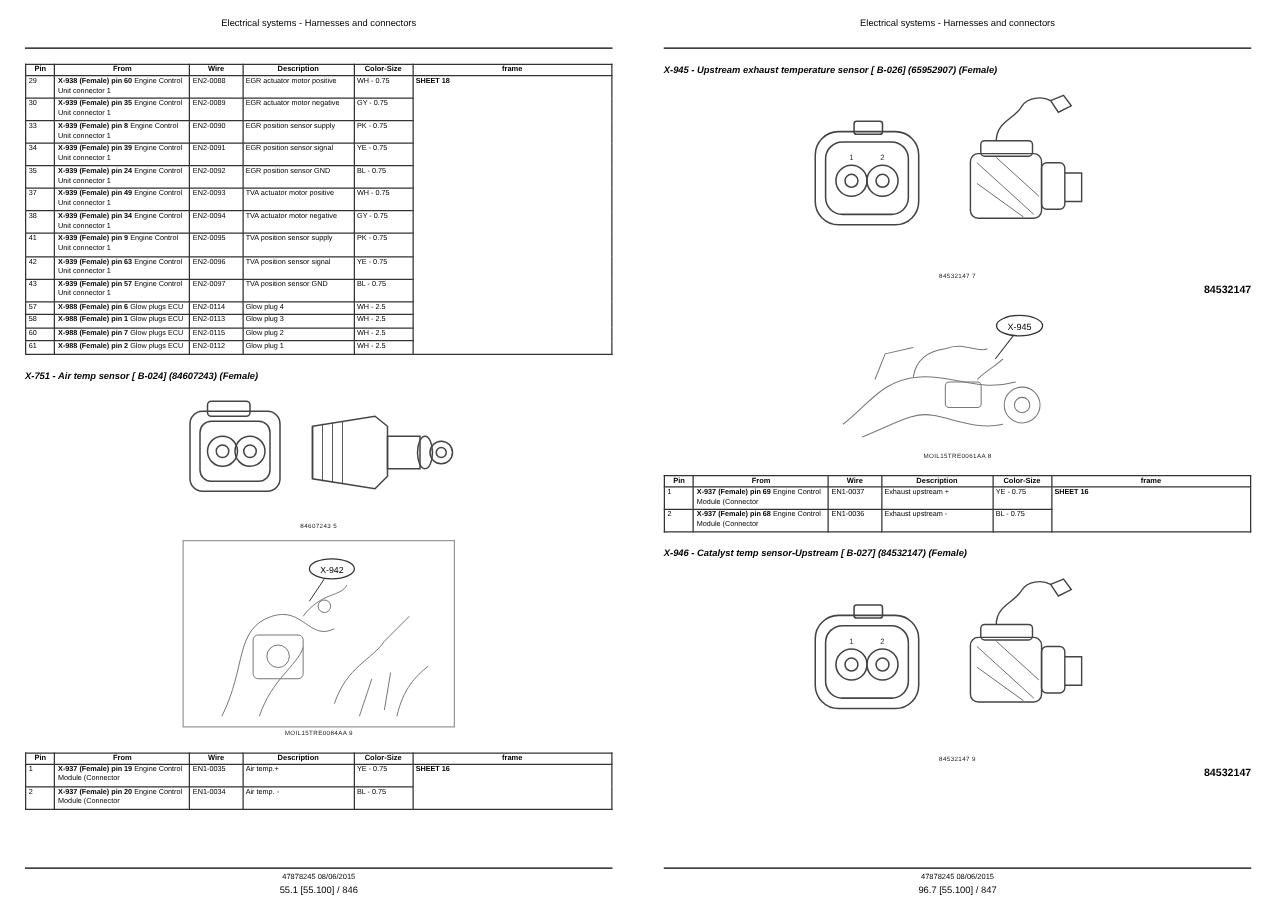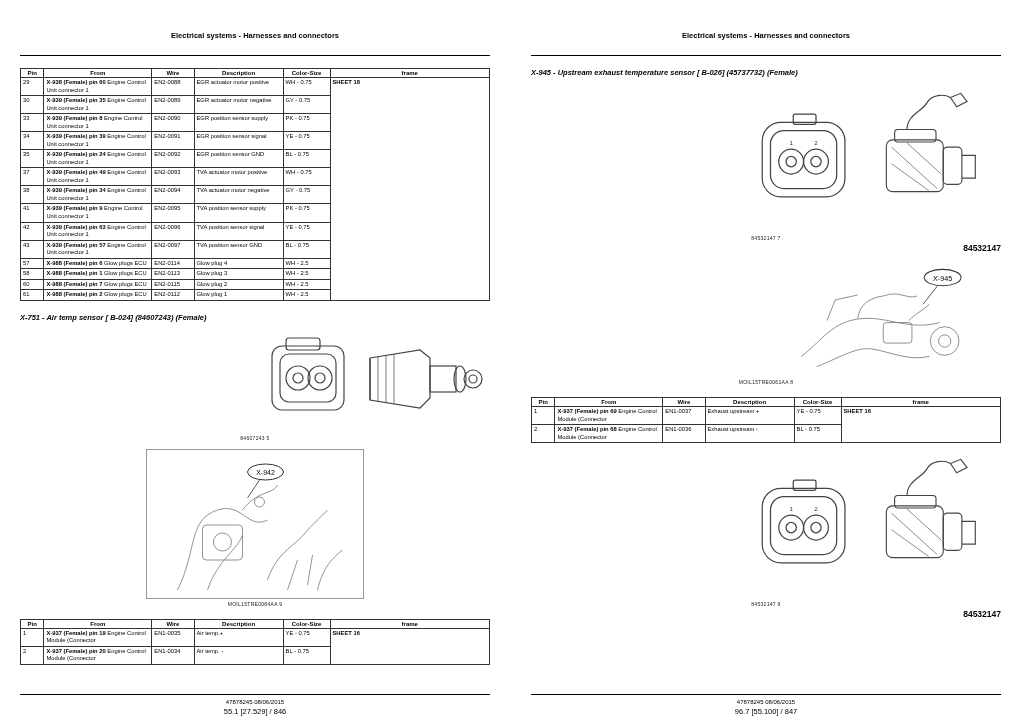--- a/index.html
+++ b/index.html
@@ -9,36 +9,36 @@
     font-family:"Liberation Sans", sans-serif;
     color:#000;
     position:relative;
     overflow:hidden;
   }
   .page { position:absolute; top:0; height:722px; width:510px; background:#fff; }
   .page.left  { left:0; }
   .page.right { left:511px; }
   .page-inner { padding:0 20px; }
 
-  .hdr { text-align:center; padding-top:31px; font-size:7.5px;font-weight:bold; }
+  .hdr { text-align:center; padding-top:14px; font-size:7.5px; }
   .hdr-rule { border-bottom:1px solid #000; margin:15px 20px 0 20px; }
 
   .footer { position:absolute; bottom:6px; left:20px; right:20px; text-align:center; }
   .footer-rule { border-top:1px solid #000; margin-bottom:4px; }
   .footer-l1 { font-size:6px; }
   .footer-l2 { font-size:7.5px; margin-top:2px; }
 
   table.dtable { width:100%; border-collapse:collapse; font-size:5.8px; margin-top:12px; table-layout:fixed; }
   table.dtable th { border:1px solid #333; font-size:6px; padding:1px 2px; text-align:center; font-weight:bold; }
   table.dtable td { border:1px solid #333; padding:1px 2px; vertical-align:top; line-height:1.3; text-align:left; word-wrap:break-word; }
   table.dtable td.frame-cell { font-weight:bold; vertical-align:top; }
 
   .sec-title { font-size:7.5px; font-weight:bold; font-style:italic; margin-top:12px; }
 
-  .fig { display:flex; justify-content:flex-end; align-items:center; margin-top:6px; }
+  .fig { display:flex; justify-content:center; align-items:center; margin-top:6px; }
   .fig-caption-sm { text-align:center; font-size:5px; color:#222; margin-top:2px; letter-spacing:0.3px; }
   .fig-caption-bold { text-align:right; font-size:8.5px; font-weight:bold; margin-top:2px; }
   .fig-box { border:1px solid #999; width:218px; margin:8px auto 0; background:#fff; }
   svg { display:block; }
 </style>
 </head>
 <body>
 
 <div class="page left">
   <div class="hdr">Electrical systems - Harnesses and connectors</div>
@@ -250,30 +250,30 @@
             <td>Air temp. -</td>
             <td>BL - 0.75</td>
           </tr>
         </tbody>
       </table>
   </div>
 
   <div class="footer">
     <div class="footer-rule"></div>
     <div class="footer-l1">47878245 08/06/2015</div>
-    <div class="footer-l2">55.1 [27.529] / 846</div>
+    <div class="footer-l2">55.1 [55.100] / 846</div>
   </div>
 </div>
 
 <div class="page right">
   <div class="hdr">Electrical systems - Harnesses and connectors</div>
   <div class="hdr-rule"></div>
 
   <div class="page-inner">
-    <div class="sec-title">X-945 - Upstream exhaust temperature sensor [ B-026] (45737732) (Female)</div>
+    <div class="sec-title">X-945 - Upstream exhaust temperature sensor [ B-026] (65952907) (Female)</div>
 
     <div class="fig">
       <svg viewBox="0 0 240 145" width="250" height="150">
         <g stroke="#444" fill="none" stroke-width="1.2">
           <rect x="10" y="38" width="80" height="72" rx="18"></rect>
           <rect x="18" y="46" width="64" height="56" rx="13"></rect>
           <circle cx="38" cy="76" r="12"></circle>
           <circle cx="62" cy="76" r="12"></circle>
           <circle cx="38" cy="76" r="5"></circle>
           <circle cx="62" cy="76" r="5"></circle>
@@ -348,20 +348,21 @@
           <tr>
             <td>2</td>
             <td><b>X-937 (Female) pin 68</b><span> Engine Control Module (Connector</span></td>
             <td>EN1-0036</td>
             <td>Exhaust upstream -</td>
             <td>BL - 0.75</td>
           </tr>
         </tbody>
       </table>
 
+    <div class="sec-title">X-946 - Catalyst temp sensor-Upstream [ B-027] (84532147) (Female)</div>
 
     <div class="fig">
       <svg viewBox="0 0 240 145" width="250" height="150">
         <g stroke="#444" fill="none" stroke-width="1.2">
           <rect x="10" y="38" width="80" height="72" rx="18"></rect>
           <rect x="18" y="46" width="64" height="56" rx="13"></rect>
           <circle cx="38" cy="76" r="12"></circle>
           <circle cx="62" cy="76" r="12"></circle>
           <circle cx="38" cy="76" r="5"></circle>
           <circle cx="62" cy="76" r="5"></circle>

